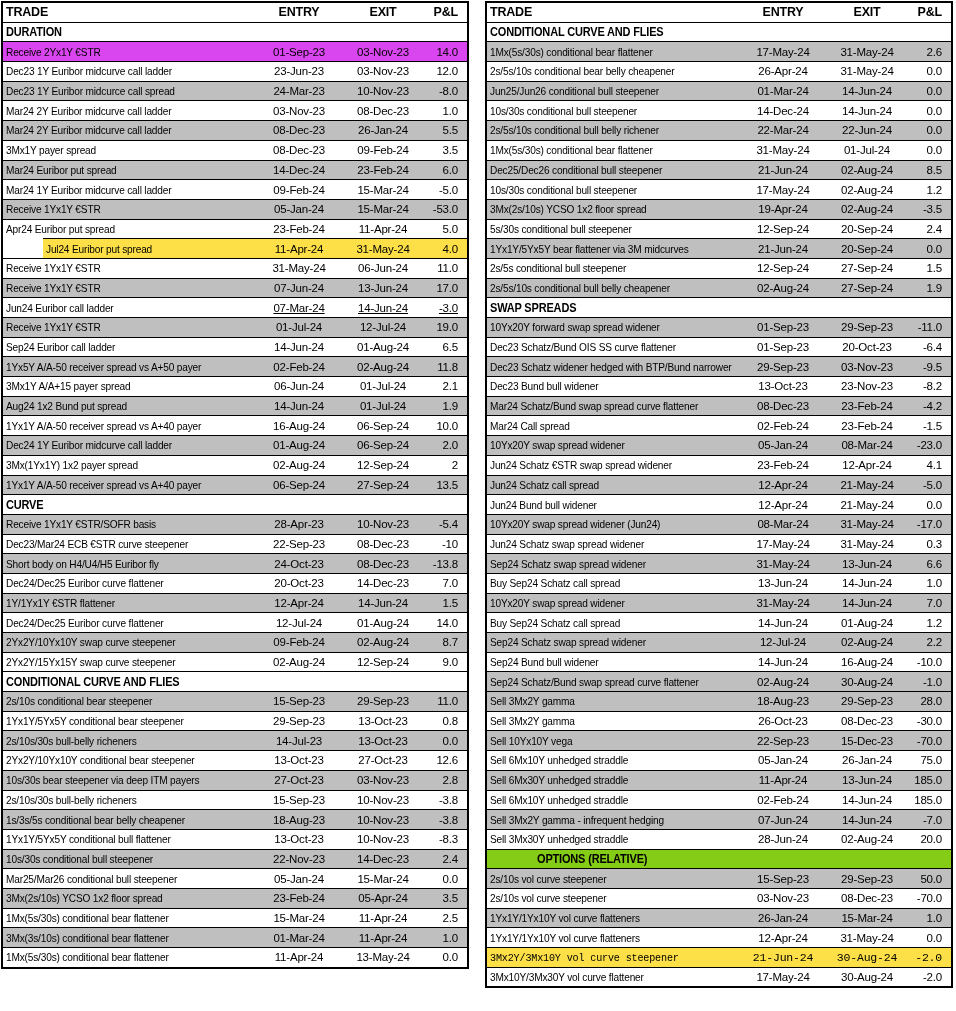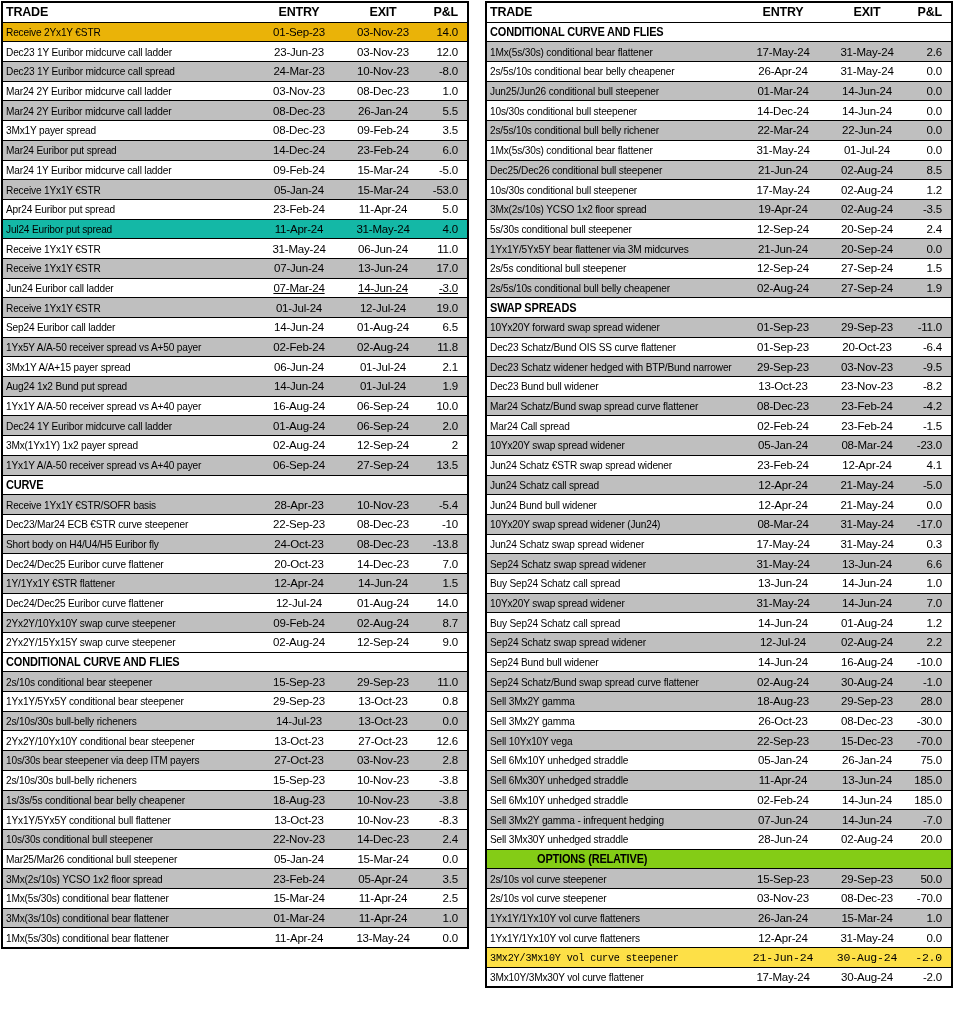--- a/index.html
+++ b/index.html
@@ -57,21 +57,24 @@
 <body>
 
 <div class="wrap">
   <div class="trade-table">
       <div class="row hdr-row" style="background: rgb(255, 255, 255);">
         <div class="cell c-trade">TRADE</div>
         <div class="cell c-entry">ENTRY</div>
         <div class="cell c-exit">EXIT</div>
         <div class="cell c-pnl">P&amp;L</div>
       </div>
-      <div class="row data-row" style="background: #eab308;">
+      <div class="row sec-row" style="background: rgb(255, 255, 255);">
+        <div class="cell c-trade"><span class="cond">DURATION</span></div>
+      </div>
+      <div class="row data-row" style="background: #d946ef;">
         <div class="cell c-trade"><span class="cond">Receive 2Yx1Y €STR</span></div>
         <div class="cell c-entry">01-Sep-23</div>
         <div class="cell c-exit">03-Nov-23</div>
         <div class="cell c-pnl">14.0</div>
       </div>
       <div class="row data-row" style="background: rgb(255, 255, 255);">
         <div class="cell c-trade"><span class="cond">Dec23 1Y Euribor midcurve call ladder</span></div>
         <div class="cell c-entry">23-Jun-23</div>
         <div class="cell c-exit">03-Nov-23</div>
         <div class="cell c-pnl">12.0</div>
@@ -117,21 +120,21 @@
         <div class="cell c-entry">05-Jan-24</div>
         <div class="cell c-exit">15-Mar-24</div>
         <div class="cell c-pnl">-53.0</div>
       </div>
       <div class="row data-row" style="background: rgb(255, 255, 255);">
         <div class="cell c-trade"><span class="cond">Apr24 Euribor put spread</span></div>
         <div class="cell c-entry">23-Feb-24</div>
         <div class="cell c-exit">11-Apr-24</div>
         <div class="cell c-pnl">5.0</div>
       </div>
-      <div class="row data-row" style="background: #14b8a6;">
+      <div class="row data-row" style="background: #fde047; margin-left: 40px;">
         <div class="cell c-trade"><span class="cond">Jul24 Euribor put spread</span></div>
         <div class="cell c-entry">11-Apr-24</div>
         <div class="cell c-exit">31-May-24</div>
         <div class="cell c-pnl">4.0</div>
       </div>
       <div class="row data-row" style="background: rgb(255, 255, 255);">
         <div class="cell c-trade"><span class="cond">Receive 1Yx1Y €STR</span></div>
         <div class="cell c-entry">31-May-24</div>
         <div class="cell c-exit">06-Jun-24</div>
         <div class="cell c-pnl">11.0</div>

